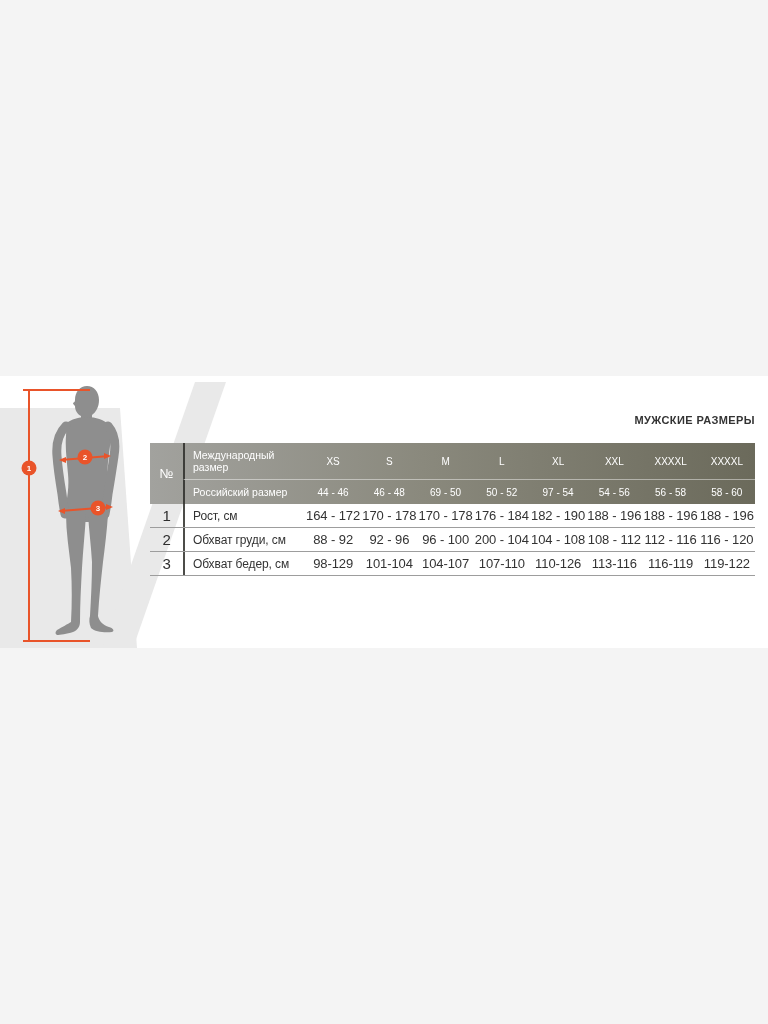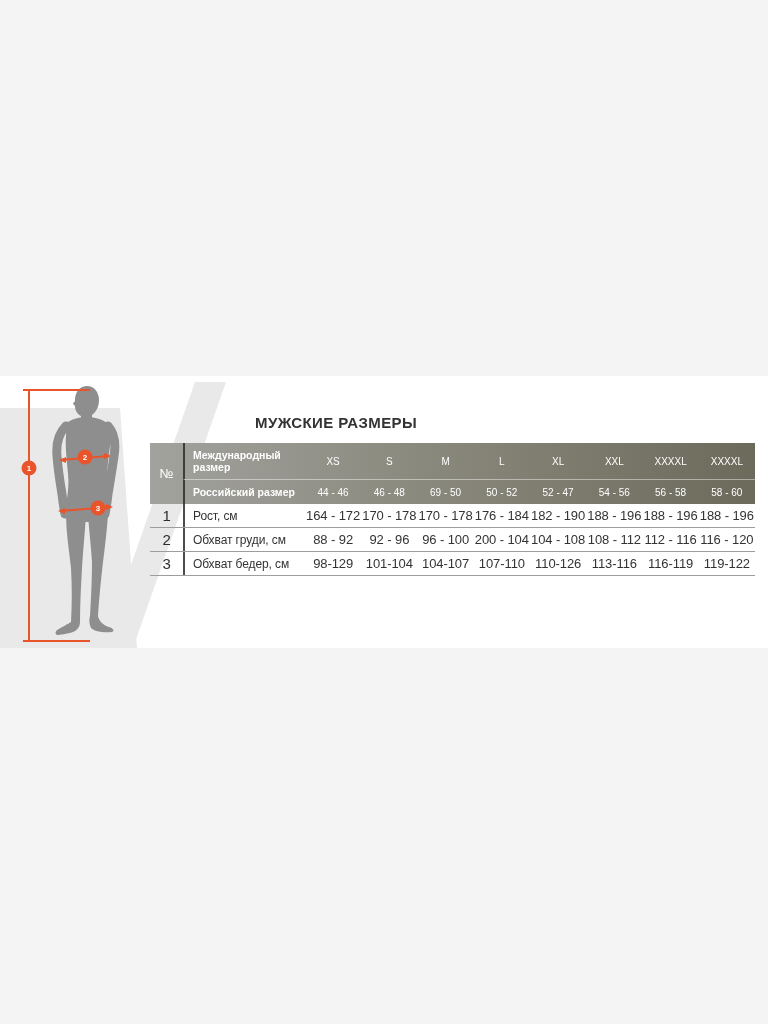--- a/index.html
+++ b/index.html
@@ -1,31 +1,31 @@
 <!DOCTYPE html>
 <html><head>
 <meta charset="utf-8">
 <style>
   html,body{margin:0;padding:0;}
   body{width:768px;height:1024px;background:#f4f4f4;font-family:"Liberation Sans",sans-serif;}
   .stage{position:relative;width:768px;height:1024px;background:#f4f4f4;overflow:hidden;}
   .white-band{position:absolute;left:0;top:376px;width:768px;height:272px;background:#ffffff;}
   .fig-svg{position:absolute;left:0;top:376px;}
-  .title{position:absolute;left:255px;top:414px;width:500px;text-align:left;
-         font-size:15px;font-weight:bold;color:#333333;letter-spacing:0.4px;}
+  .title{position:absolute;left:255px;top:414px;width:500px;text-align:right;
+         font-size:11px;font-weight:bold;color:#333333;letter-spacing:0.4px;}
   .size-table{position:absolute;left:150px;top:443px;width:605px;}
   .grid{display:grid;grid-template-columns:33px 122px repeat(8,1fr);}
   .thead{background:linear-gradient(90deg,#a2a29e 0%,#8a897d 45%,#6b6a5b 100%);color:#ffffff;}
   .thead .num-cell{grid-row:1/3;grid-column:1;display:flex;align-items:center;justify-content:center;
                    font-size:13px;}
   .h-row-a{height:36px;}
   .h-row-b{height:24px;border-top:1px solid rgba(255,255,255,0.45);}
   .hcell{display:flex;align-items:center;justify-content:center;font-size:10px;white-space:nowrap;}
   .hlabel{justify-content:flex-start;padding-left:8px;font-size:10.5px;line-height:1.15;
-          border-left:2px solid #3d3d39;white-space:normal;font-weight:bold;}
+          border-left:2px solid #3d3d39;white-space:normal;}
   .trow{height:24px;box-sizing:border-box;border-bottom:1px solid #9d9d9d;color:#333333;}
   .tcell{display:flex;align-items:center;justify-content:center;font-size:13px;
          letter-spacing:-0.1px;white-space:nowrap;}
   .tnum{font-size:15px;color:#2e2e2e;}
   .tlabel{justify-content:flex-start;padding-left:8px;font-size:12px;border-left:2px solid #4c4c48;}
   .badge-text{font-size:8px;font-weight:bold;fill:#ffffff;text-anchor:middle;}
 </style>
 </head>
 <body>
 
@@ -83,21 +83,21 @@
       <div class="hcell h-row-a">L</div>
       <div class="hcell h-row-a">XL</div>
       <div class="hcell h-row-a">XXL</div>
       <div class="hcell h-row-a">XXXXL</div>
       <div class="hcell h-row-a">XXXXL</div>
       <div class="hcell hlabel h-row-b">Российский размер</div>
       <div class="hcell h-row-b">44 - 46</div>
       <div class="hcell h-row-b">46 - 48</div>
       <div class="hcell h-row-b">69 - 50</div>
       <div class="hcell h-row-b">50 - 52</div>
-      <div class="hcell h-row-b">52 - 47</div>
+      <div class="hcell h-row-b">97 - 54</div>
       <div class="hcell h-row-b">54 - 56</div>
       <div class="hcell h-row-b">56 - 58</div>
       <div class="hcell h-row-b">58 - 60</div>
     </div>
 
     <div class="grid trow">
       <div class="tcell tnum">1</div>
       <div class="tcell tlabel">Рост, см</div>
       <div class="tcell">164 - 172</div>
       <div class="tcell">170 - 178</div>

